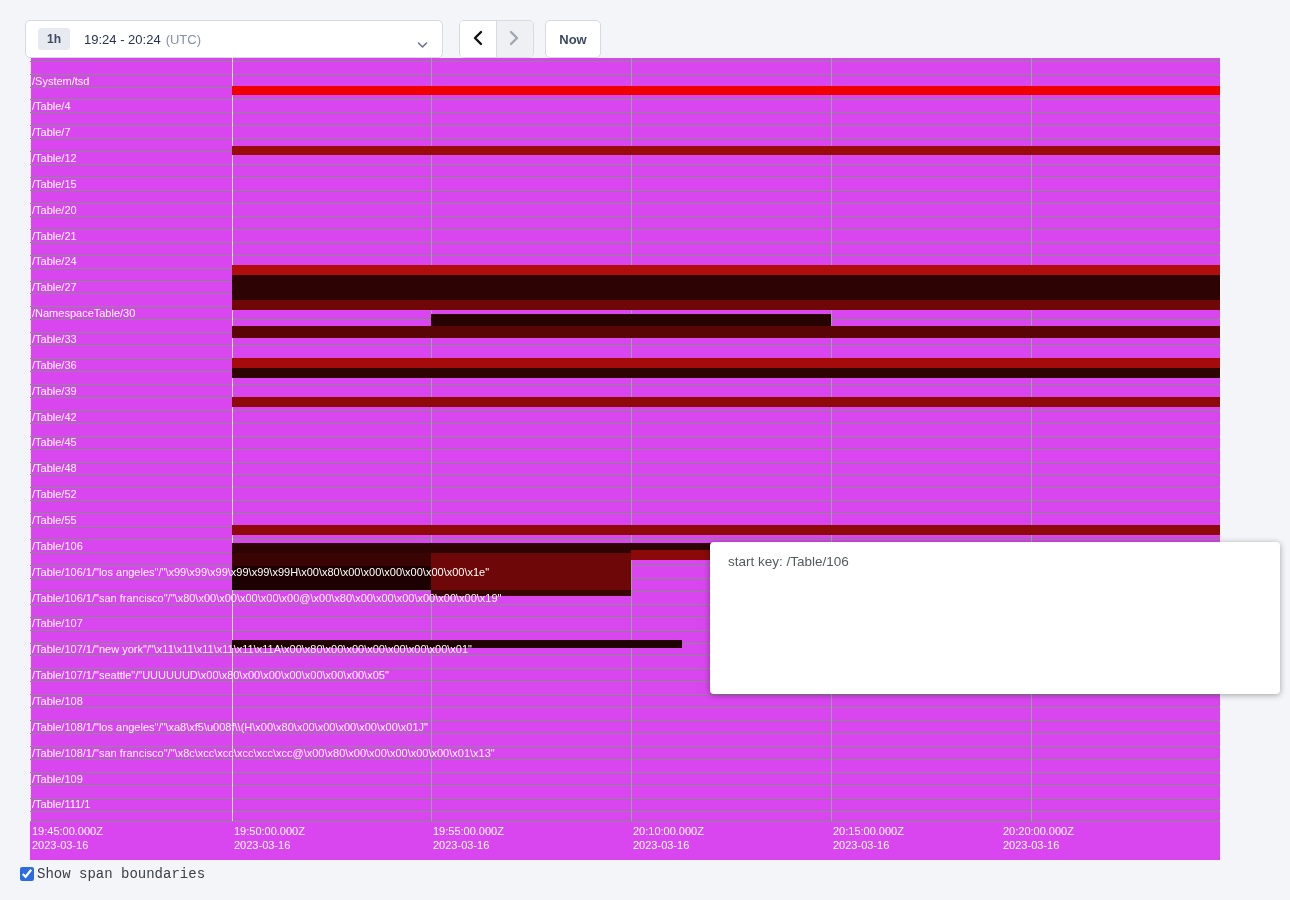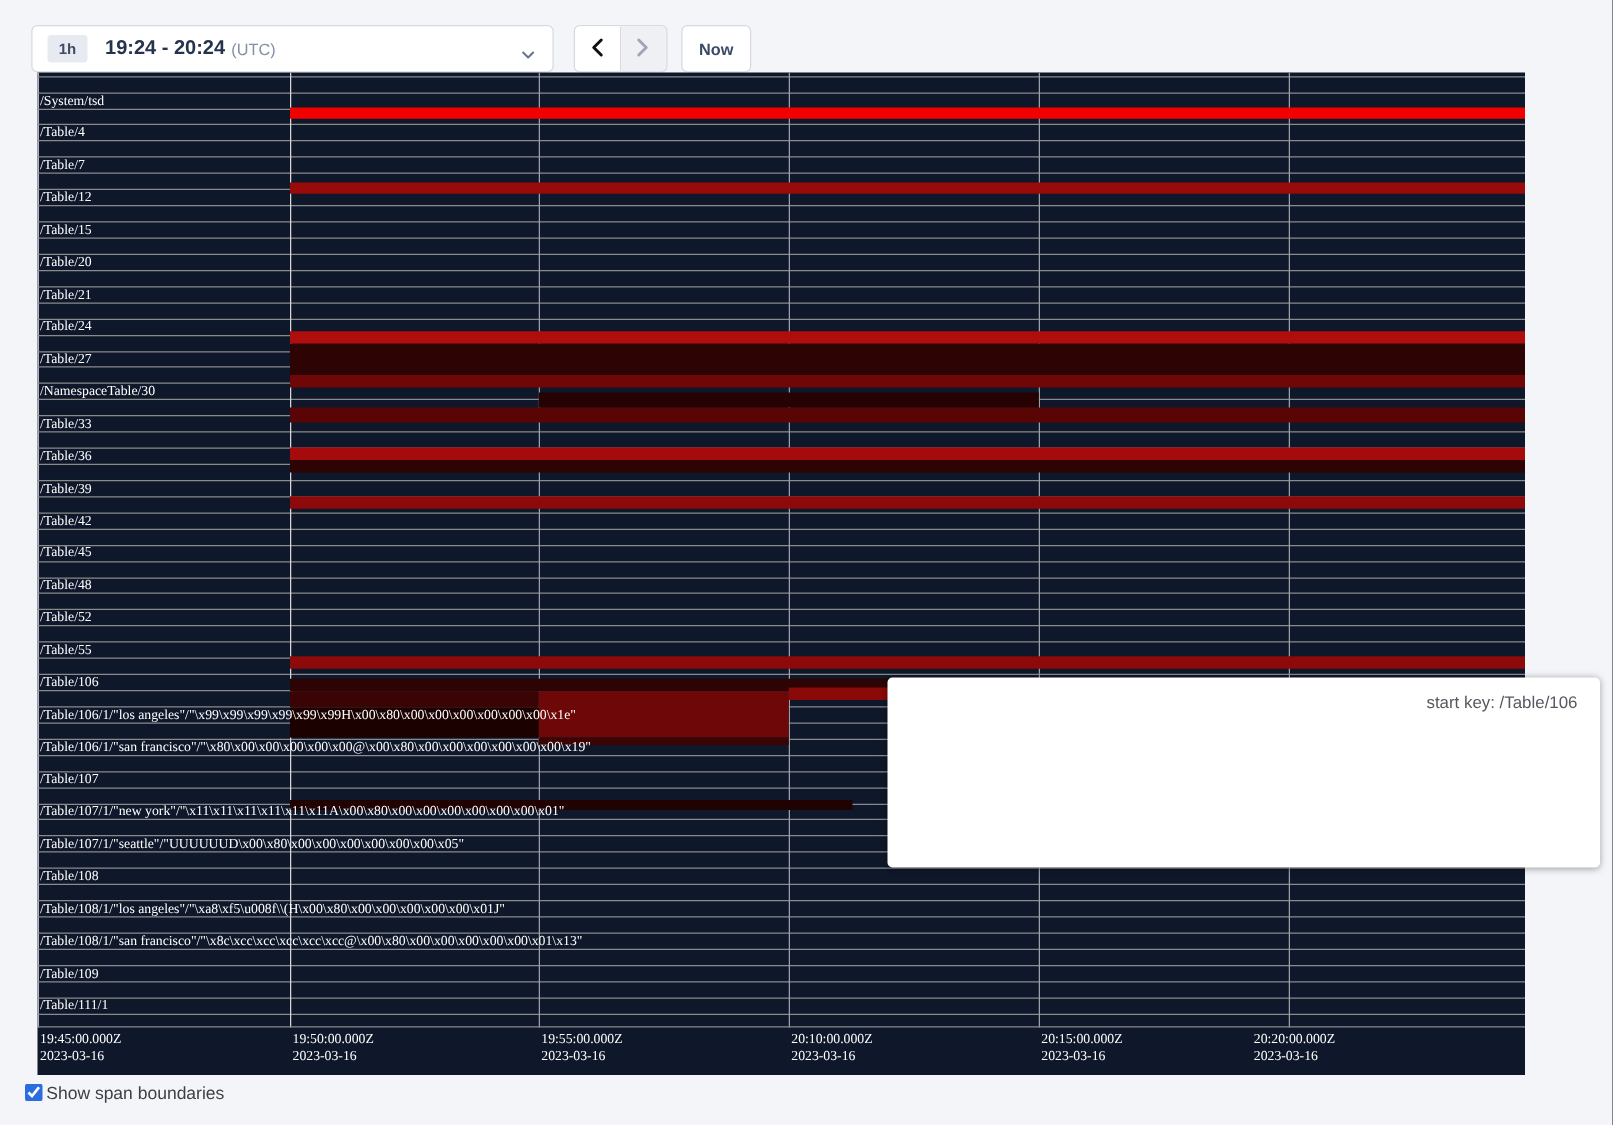--- a/index.html
+++ b/index.html
@@ -13,68 +13,68 @@
   .toolbar{position:absolute;left:0;top:0;width:1290px;height:74px;}
   .time-picker{
     position:absolute;left:25px;top:20px;width:418px;height:38px;
     background:#ffffff;border:1px solid #d6dae3;border-radius:5px;
     box-sizing:border-box;display:flex;align-items:center;cursor:pointer;
   }
   .range-badge{
     margin-left:12px;background:#e8eaf1;border-radius:3px;
     padding:4px 9px;font-size:12px;font-weight:bold;color:#3f4a63;
   }
-  .range-text{margin-left:14px;font-size:16px;font-weight:bold;color:#26334d;white-space:nowrap;}
+  .range-text{margin-left:14px;font-size:13px;font-weight:normal;color:#26334d;white-space:nowrap;}
   .range-zone{margin-left:5px;font-size:13px;color:#8490a6;}
   .picker-caret{position:absolute;right:14px;top:14px;}
   .nav-group{
     position:absolute;left:459px;top:20px;width:75px;height:38px;
     border:1px solid #d6dae3;border-radius:5px;box-sizing:border-box;
     display:flex;overflow:hidden;background:#fff;
   }
   .nav-btn{width:50%;height:100%;display:flex;align-items:center;justify-content:center;border:none;background:#fff;cursor:pointer;padding:0;}
   .nav-btn.prev{border-right:1px solid #d6dae3;}
   .nav-btn.next{background:#eef0f4;cursor:default;}
   .now-btn{
     position:absolute;left:545px;top:20px;width:56px;height:38px;
     background:#fff;border:1px solid #d6dae3;border-radius:5px;box-sizing:border-box;
     font-size:13px;font-weight:bold;color:#3b4a63;cursor:pointer;
     font-family:"Liberation Sans", sans-serif;
   }
   
   .chart{
     position:absolute;left:30px;top:58px;width:1190px;height:802px;
-    background:#0f172a;overflow:hidden;font-family:Liberation Serif, serif;
+    background:#d946ef;overflow:hidden;
   }
   .hline{position:absolute;left:0;width:100%;height:1px;background:#8a8a8a;}
   .vline{position:absolute;top:0;width:1px;height:764px;background:#9aa0a6;}
   .vline.first{background:#d7d7d7;}
   .edge-left{position:absolute;left:0;top:0;width:1px;height:764px;background:#e6e6e6;}
   .band{position:absolute;}
   .row-label{
     position:absolute;left:2px;color:#ffffff;font-size:11px;line-height:13px;
     white-space:nowrap;z-index:3;
   }
   .x-tick{position:absolute;top:766px;color:#ffffff;font-size:11px;line-height:14px;z-index:3;white-space:nowrap;}
   .bottom-line{position:absolute;left:0;top:763px;width:100%;height:1px;background:#8a8a8a;}
   
   .key-tooltip{
     position:absolute;left:710px;top:542px;width:570px;height:152px;
     background:#ffffff;border-radius:4px;box-sizing:border-box;
     box-shadow:0 1px 6px rgba(0,0,0,0.35);
     padding:13px 18px;z-index:10;
   }
   .key-tooltip .tline{
-    font-size:13.5px;color:#55595f;line-height:14px;margin-bottom:20px;white-space:nowrap;text-align:right;
+    font-size:13.5px;color:#55595f;line-height:14px;margin-bottom:20px;white-space:nowrap;
   }
   .key-tooltip .tline:last-child{margin-bottom:0;}
   
   .footer{position:absolute;left:20px;top:866px;display:flex;align-items:center;}
   .footer input{width:14px;height:14px;accent-color:#2b6de0;margin:0;cursor:pointer;}
-  .footer label{font-size:14px;color:#3c4046;margin-left:3px;cursor:default;}
+  .footer label{font-size:14px;color:#3c4046;margin-left:3px;cursor:default;font-family:Liberation Mono, monospace;}
 </style>
 </head>
 <body>
 
 <div class="toolbar">
   <div class="time-picker">
     <span class="range-badge">1h</span>
     <span class="range-text">19:24 - 20:24</span>
     <span class="range-zone">(UTC)</span>
     <span class="picker-caret">

